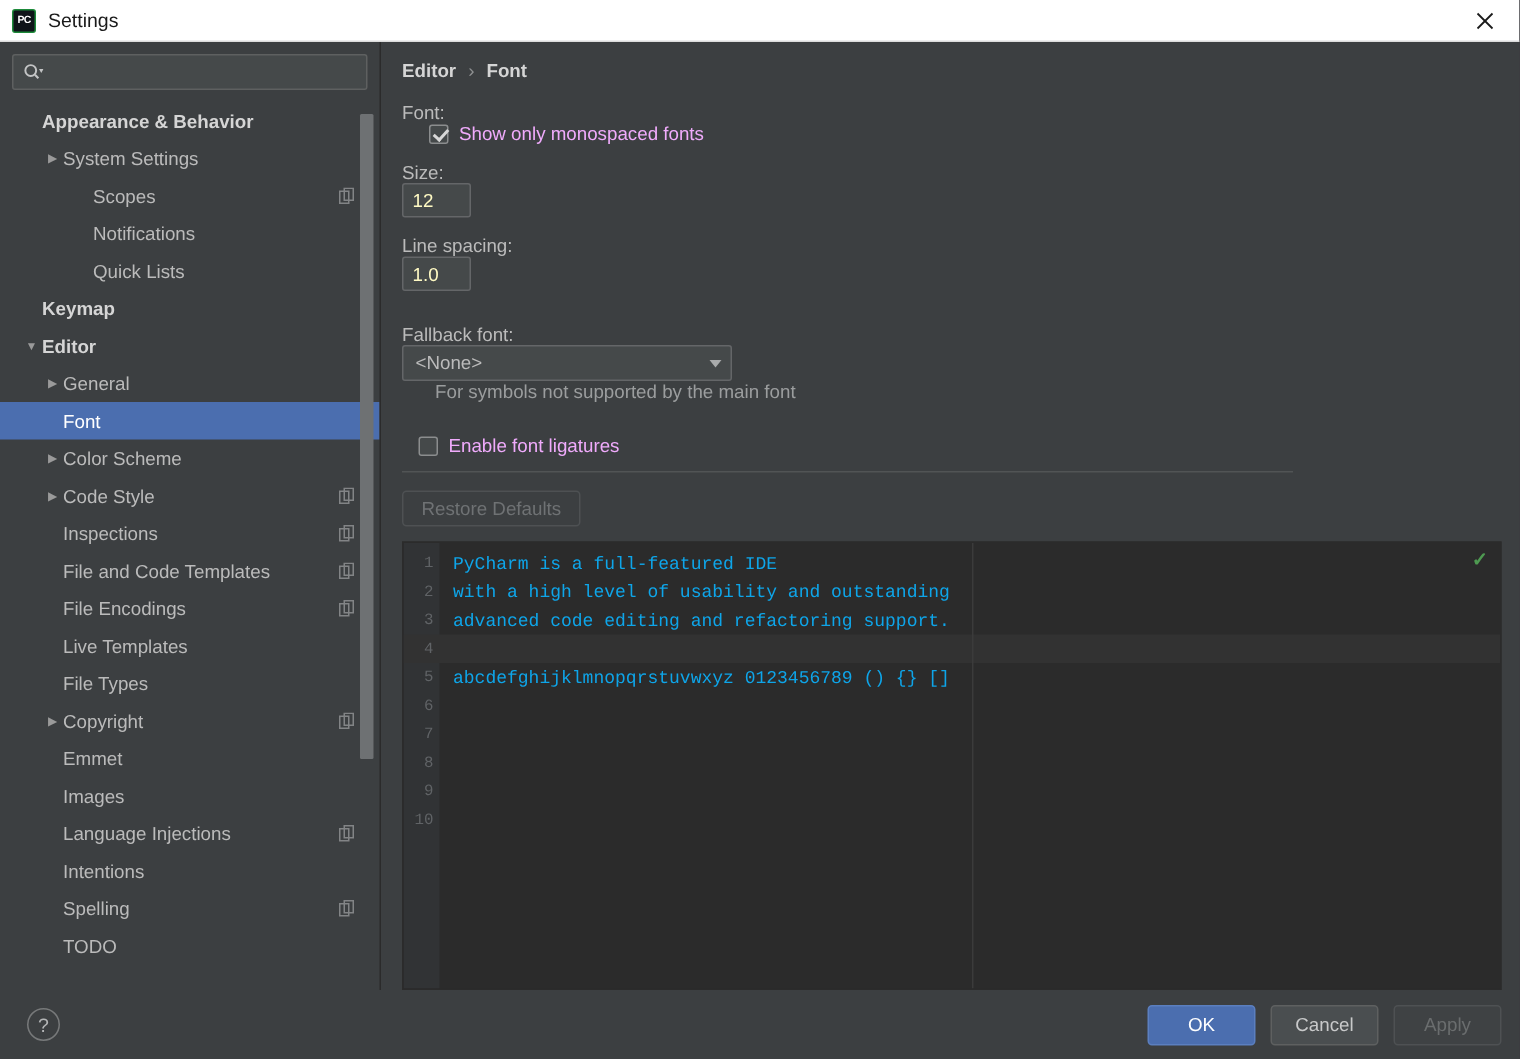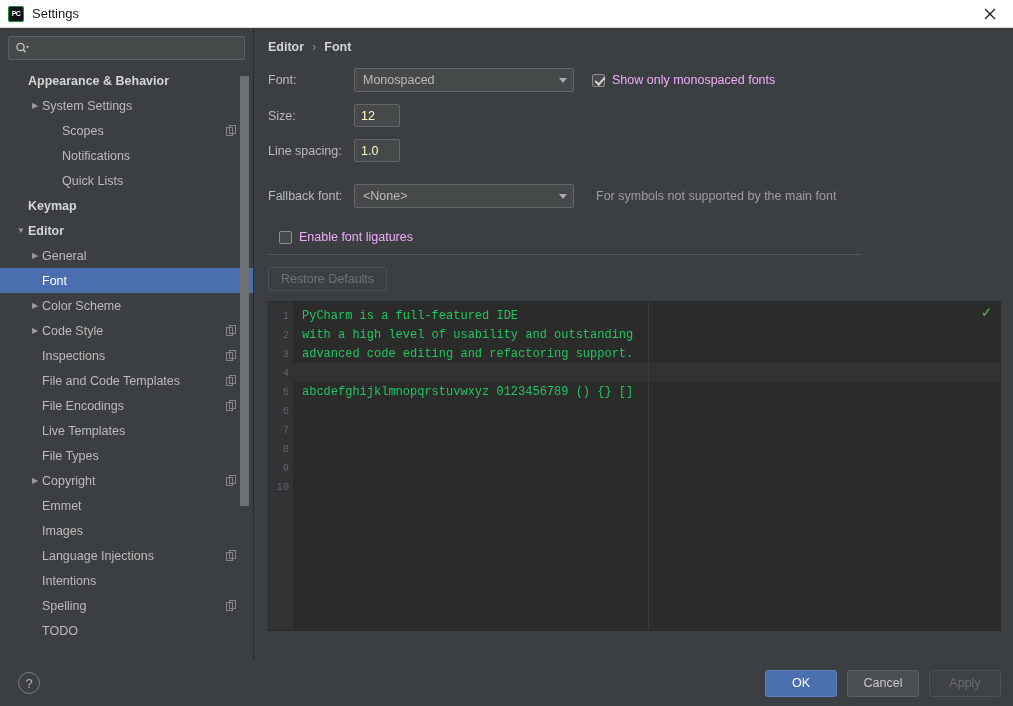--- a/index.html
+++ b/index.html
@@ -149,22 +149,23 @@
     padding: 12px 0 14px 14px;
     font-size: 12.5px;
     font-weight: bold;
     color: #d5d5d5;
     display: flex; align-items: center; gap: 8px;
   }
   .breadcrumb .sep { color: #8e9091; font-weight: normal; }
 
   .form { padding-left: 14px; }
   .frow {
-    display: flex; align-items: center;
+    display: flex; align-items: flex-start;
     margin-bottom: 12px;
+    flex-direction: column;
   }
   .flabel {
     font-size: 12.5px; color: #bbbbbb;
     width: 86px; min-width: 86px;
   }
 
   .combo {
     width: 220px; height: 24px;
     background: #45494a;
     border: 1px solid #646668;
@@ -277,21 +278,21 @@
     width: 24px; min-width: 24px;
     text-align: right;
     padding-right: 4px;
     color: #606366;
     font-size: 10.5px;
     z-index: 2;
     font-family: "Liberation Mono", monospace;
   }
   .pline .code {
     padding-left: 9px;
-    color: #22c55e;
+    color: #0ea5e9;
     white-space: pre;
     z-index: 2;
   }
   .margin-guide {
     position: absolute;
     left: 379px; top: 0; bottom: 0;
     width: 1px;
     background: #3b3b3b;
     z-index: 1;
   }
@@ -533,26 +534,20 @@
       <div class="breadcrumb">
         <span>Editor</span>
         <span class="sep">›</span>
         <span>Font</span>
       </div>
 
       <div class="form">
 
         <div class="frow">
           <div class="flabel">Font:</div>
-          <div class="combo">
-            <span class="cval">Monospaced</span>
-            <span class="carrow">
-                <span class="tri-down"></span>
-              </span>
-          </div>
           <div class="chk-wrap">
             <span class="chk checked"></span>
             <span>Show only monospaced fonts</span>
           </div>
         </div>
 
         <div class="frow">
           <div class="flabel">Size:</div>
           <input class="txtfield" type="text" value="12" style="">
         </div>

